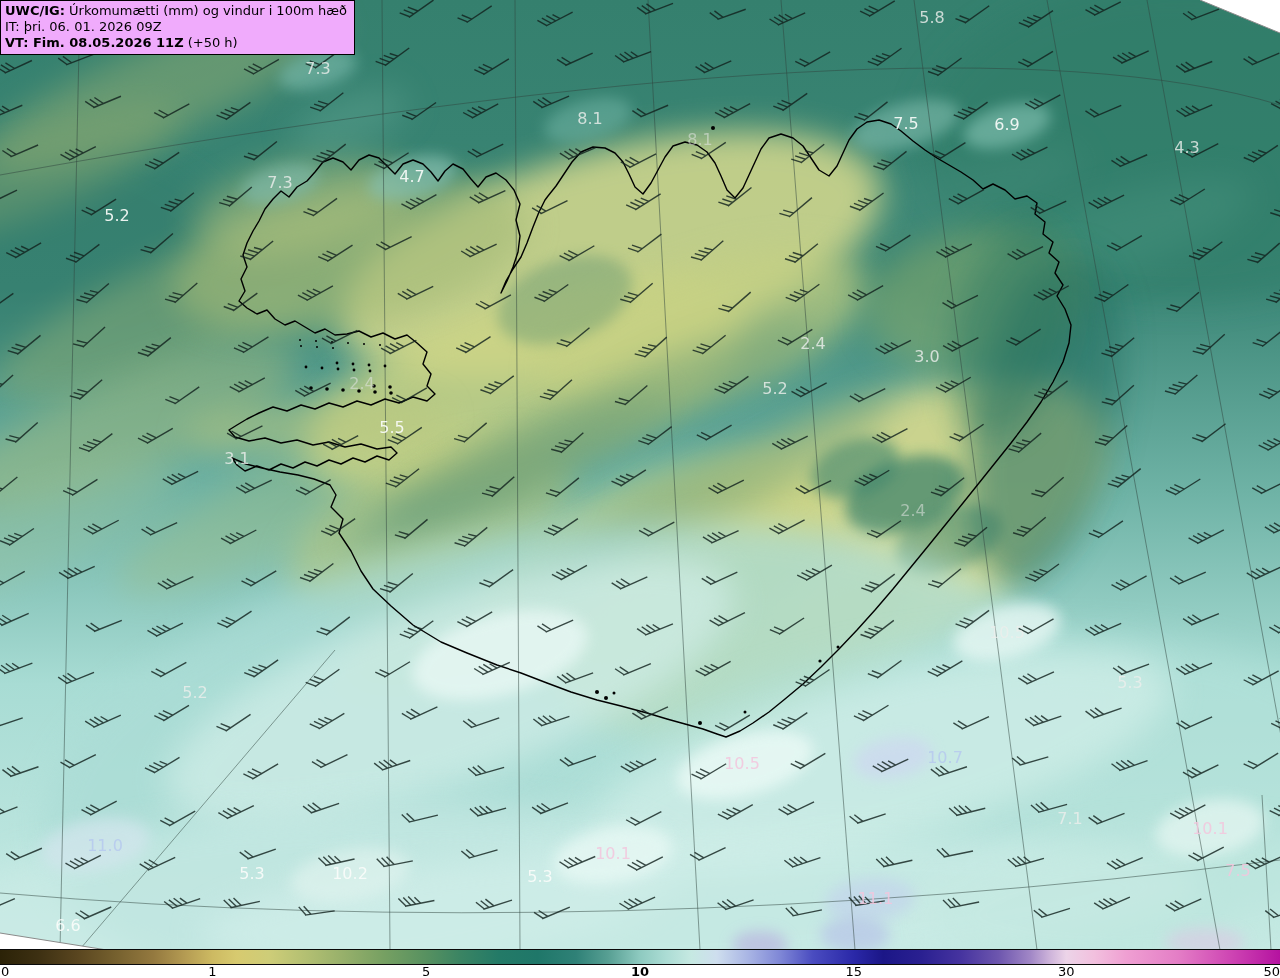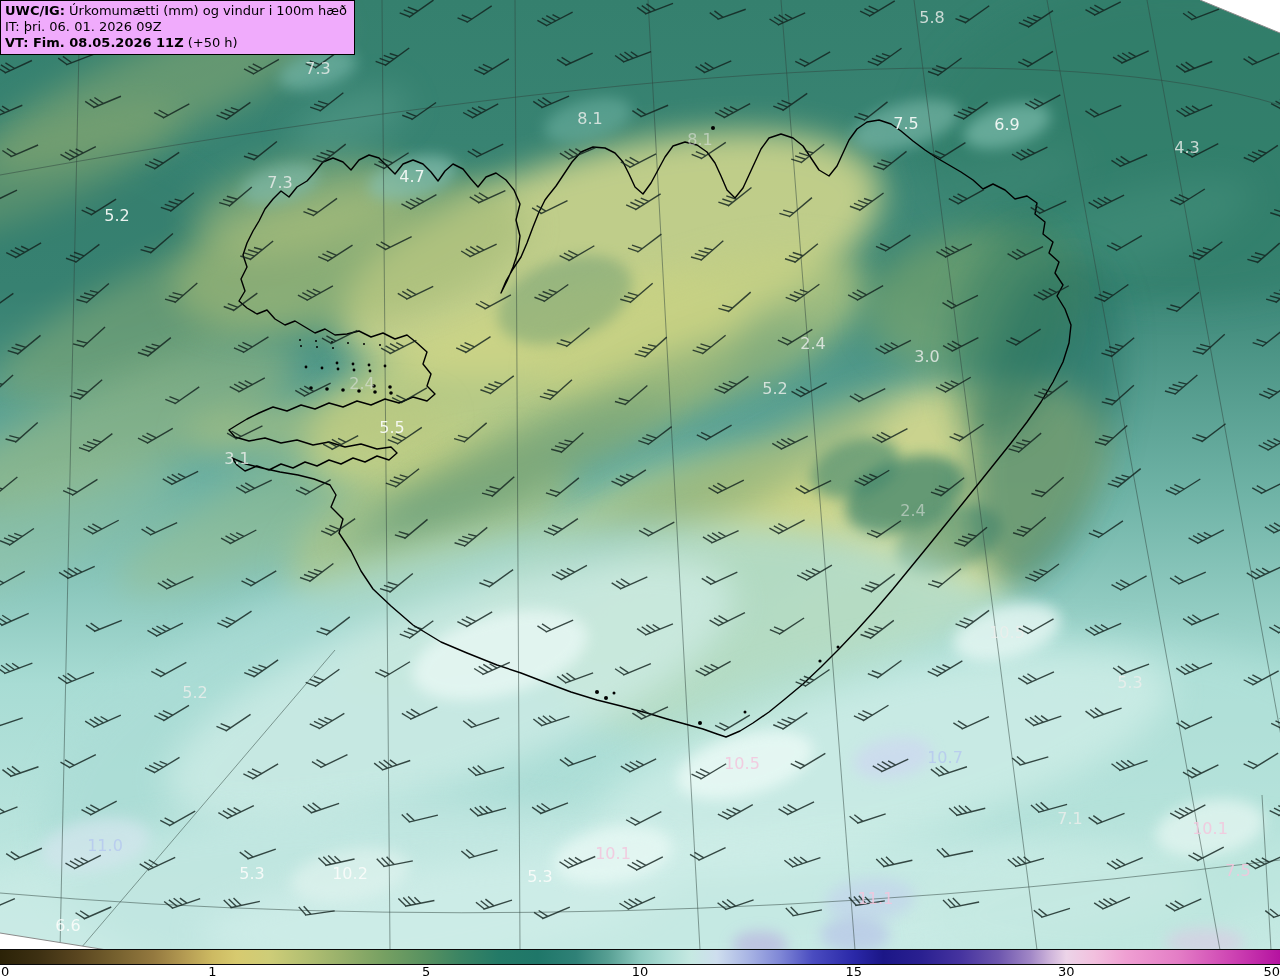--- a/index.html
+++ b/index.html
@@ -553,18 +553,18 @@
     <div><b>UWC/IG:</b><span> Úrkomumætti (mm) og vindur i 100m hæð</span></div>
     <div>IT: þri. 06. 01. 2026 09Z</div>
     <div><b>VT: Fim. 08.05.2026 11Z</b><span> (+50 h)</span></div>
   </div>
 
   <div class="cbar" id="cbar" style="background: linear-gradient(to right, rgb(43, 34, 7) 0%, rgb(61, 48, 18) 3%, rgb(89, 69, 31) 6%, rgb(117, 96, 46) 9%, rgb(148, 121, 63) 12%, rgb(181, 156, 83) 14.5%, rgb(205, 186, 98) 16.6%, rgb(215, 202, 111) 18.5%, rgb(206, 205, 120) 21%, rgb(178, 191, 114) 24%, rgb(149, 175, 106) 27%, rgb(118, 160, 98) 30%, rgb(87, 145, 96) 33.3%, rgb(58, 132, 99) 36%, rgb(35, 122, 103) 39%, rgb(31, 119, 105) 42%, rgb(47, 129, 119) 45%, rgb(87, 159, 147) 47.5%, rgb(142, 202, 192) 50%, rgb(171, 220, 212) 52%, rgb(198, 233, 226) 54%, rgb(206, 222, 238) 56%, rgb(168, 180, 228) 58.5%, rgb(126, 134, 214) 61%, rgb(74, 76, 192) 63.5%, rgb(42, 40, 168) 66.7%, rgb(27, 22, 135) 69%, rgb(42, 32, 145) 72%, rgb(69, 51, 159) 75%, rgb(109, 86, 174) 78%, rgb(161, 135, 198) 80.5%, rgb(205, 179, 218) 82%, rgb(236, 212, 232) 83.3%, rgb(242, 192, 222) 85.5%, rgb(239, 159, 210) 88%, rgb(228, 126, 198) 92%, rgb(207, 71, 180) 96%, rgb(181, 18, 160) 100%);"></div>
   <div class="cticks" id="cticks">
       <span class="ctick first" style="left: 0%;">0</span>
       <span class="ctick" style="left: 16.6%;">1</span>
       <span class="ctick" style="left: 33.3%;">5</span>
-      <span class="ctick" style="left: 50%;">10</span>
+      <span class="ctick" style="left: 50%; font-weight: bold;">10</span>
       <span class="ctick" style="left: 66.7%;">15</span>
       <span class="ctick" style="left: 83.3%;">30</span>
       <span class="ctick last" style="left: 100%;">50</span>
     </div>
 </div>
 
 </body></html>

